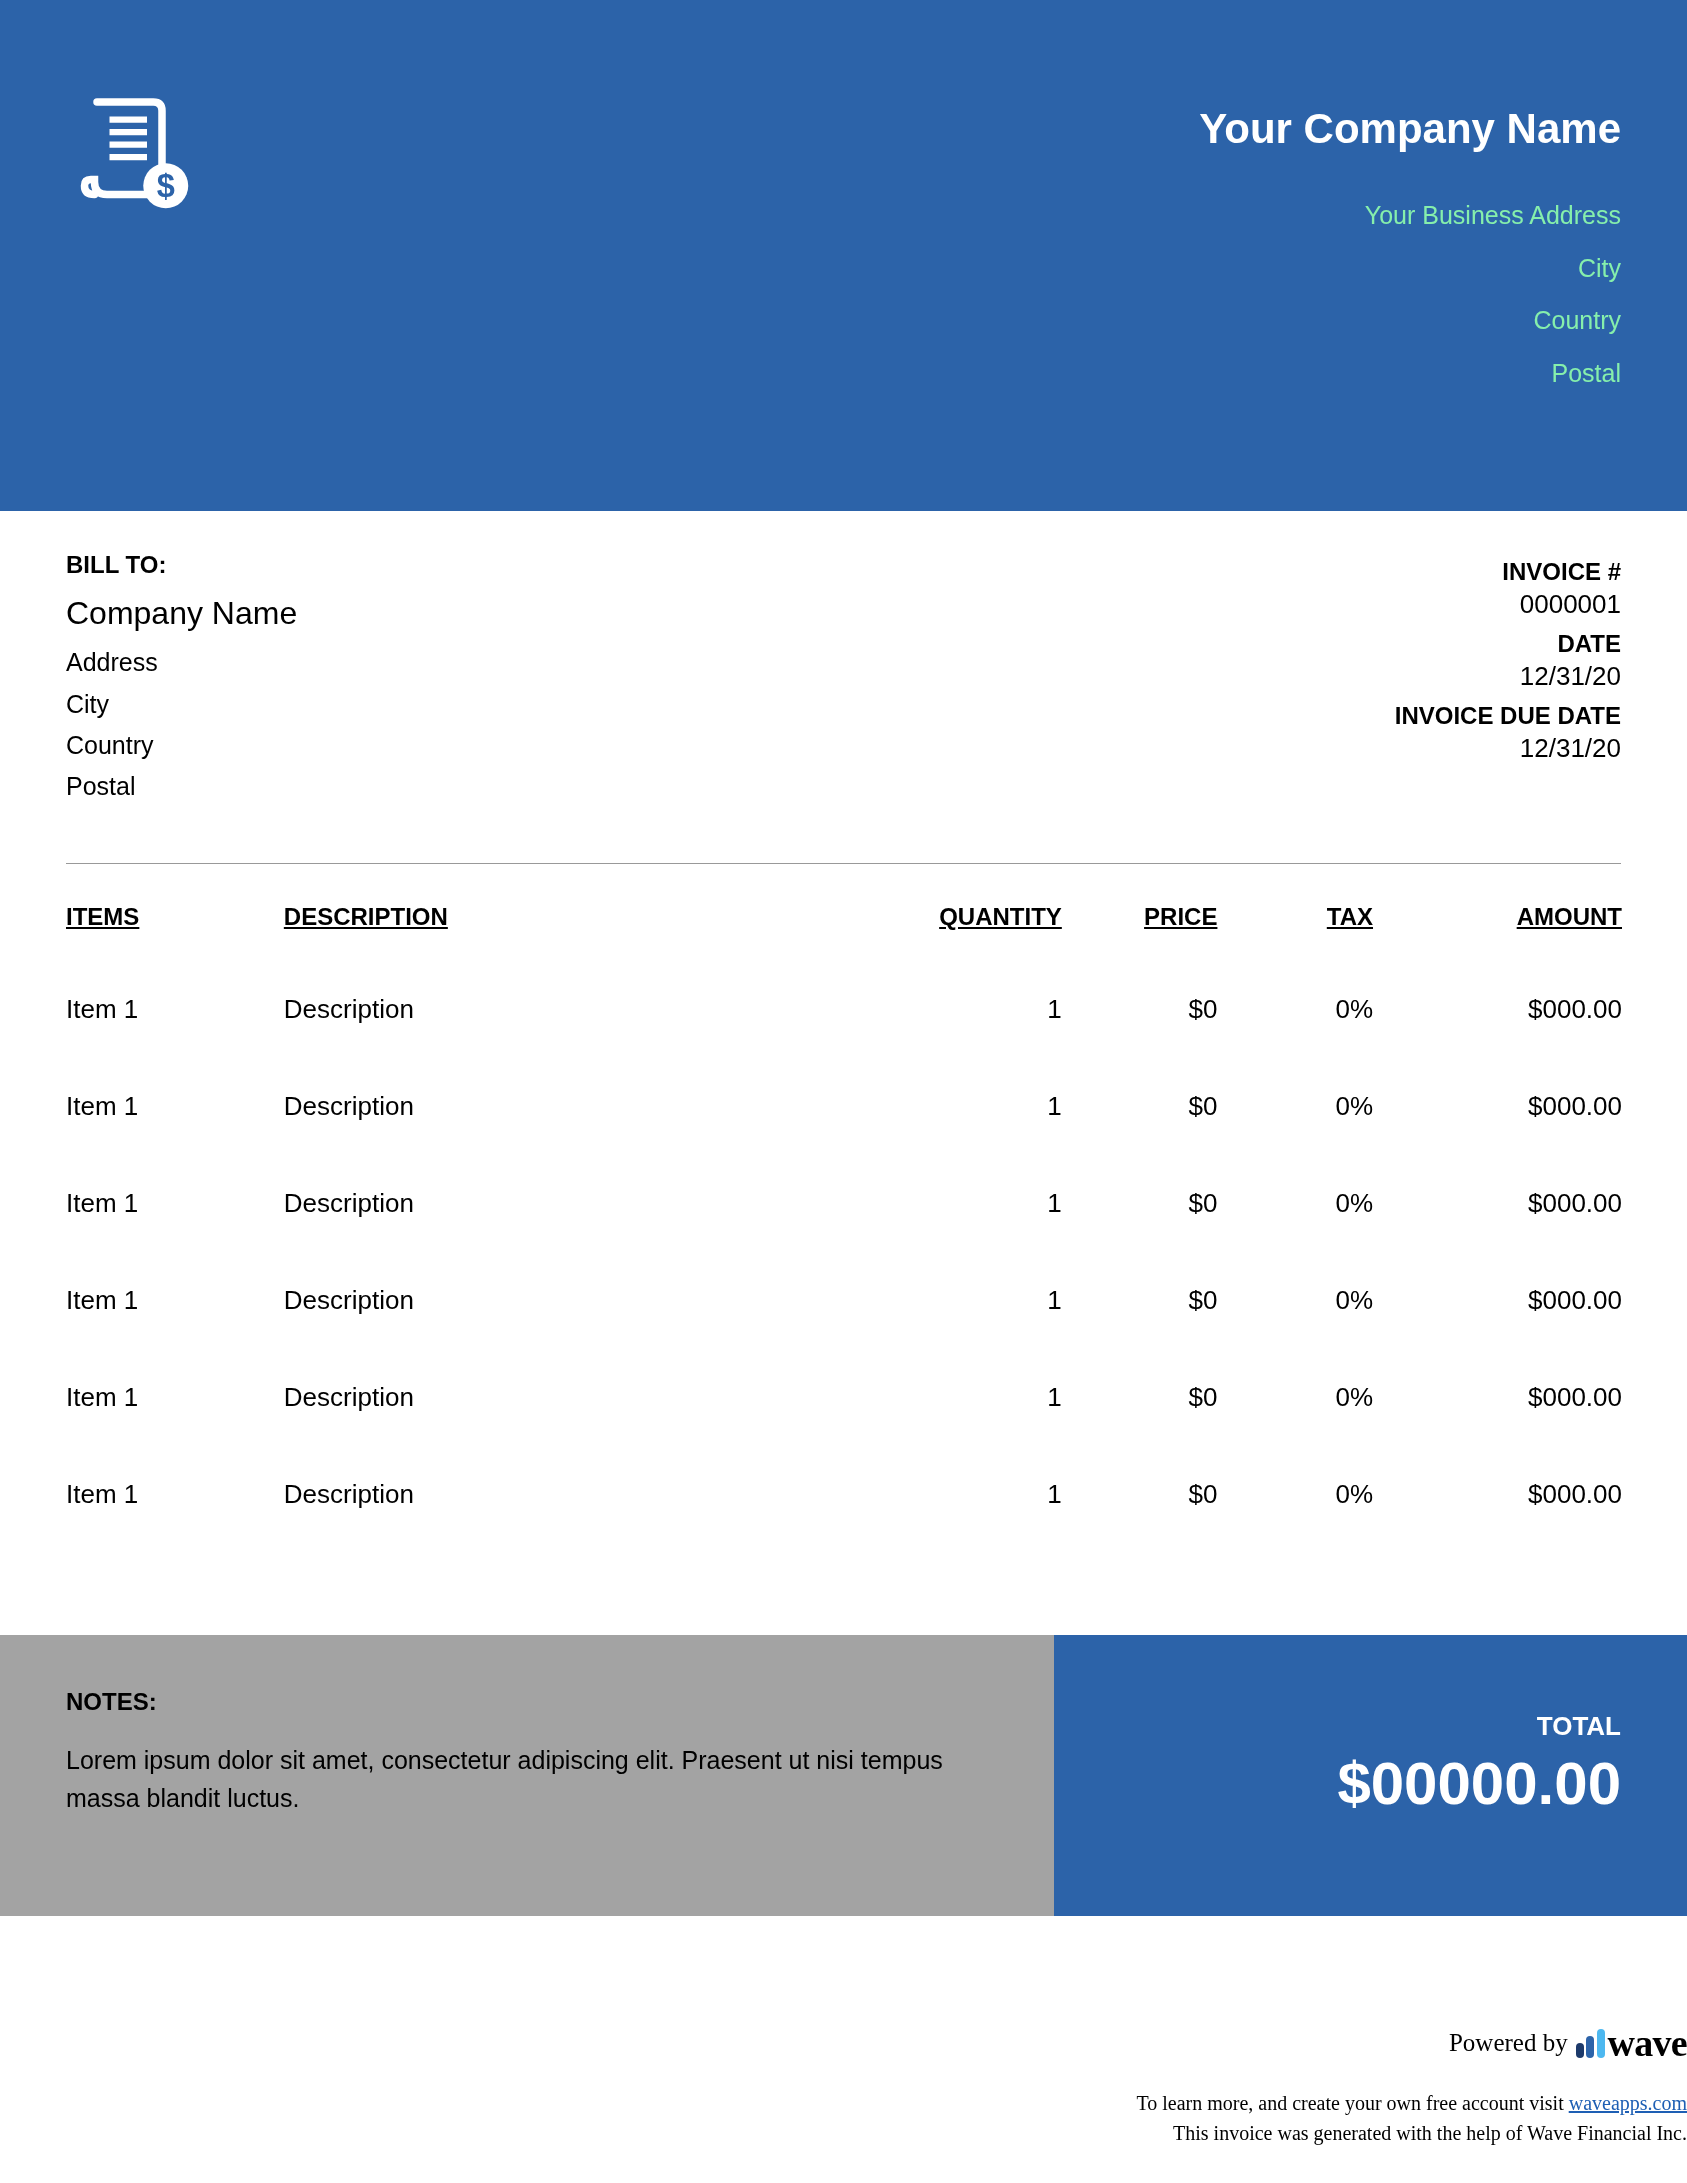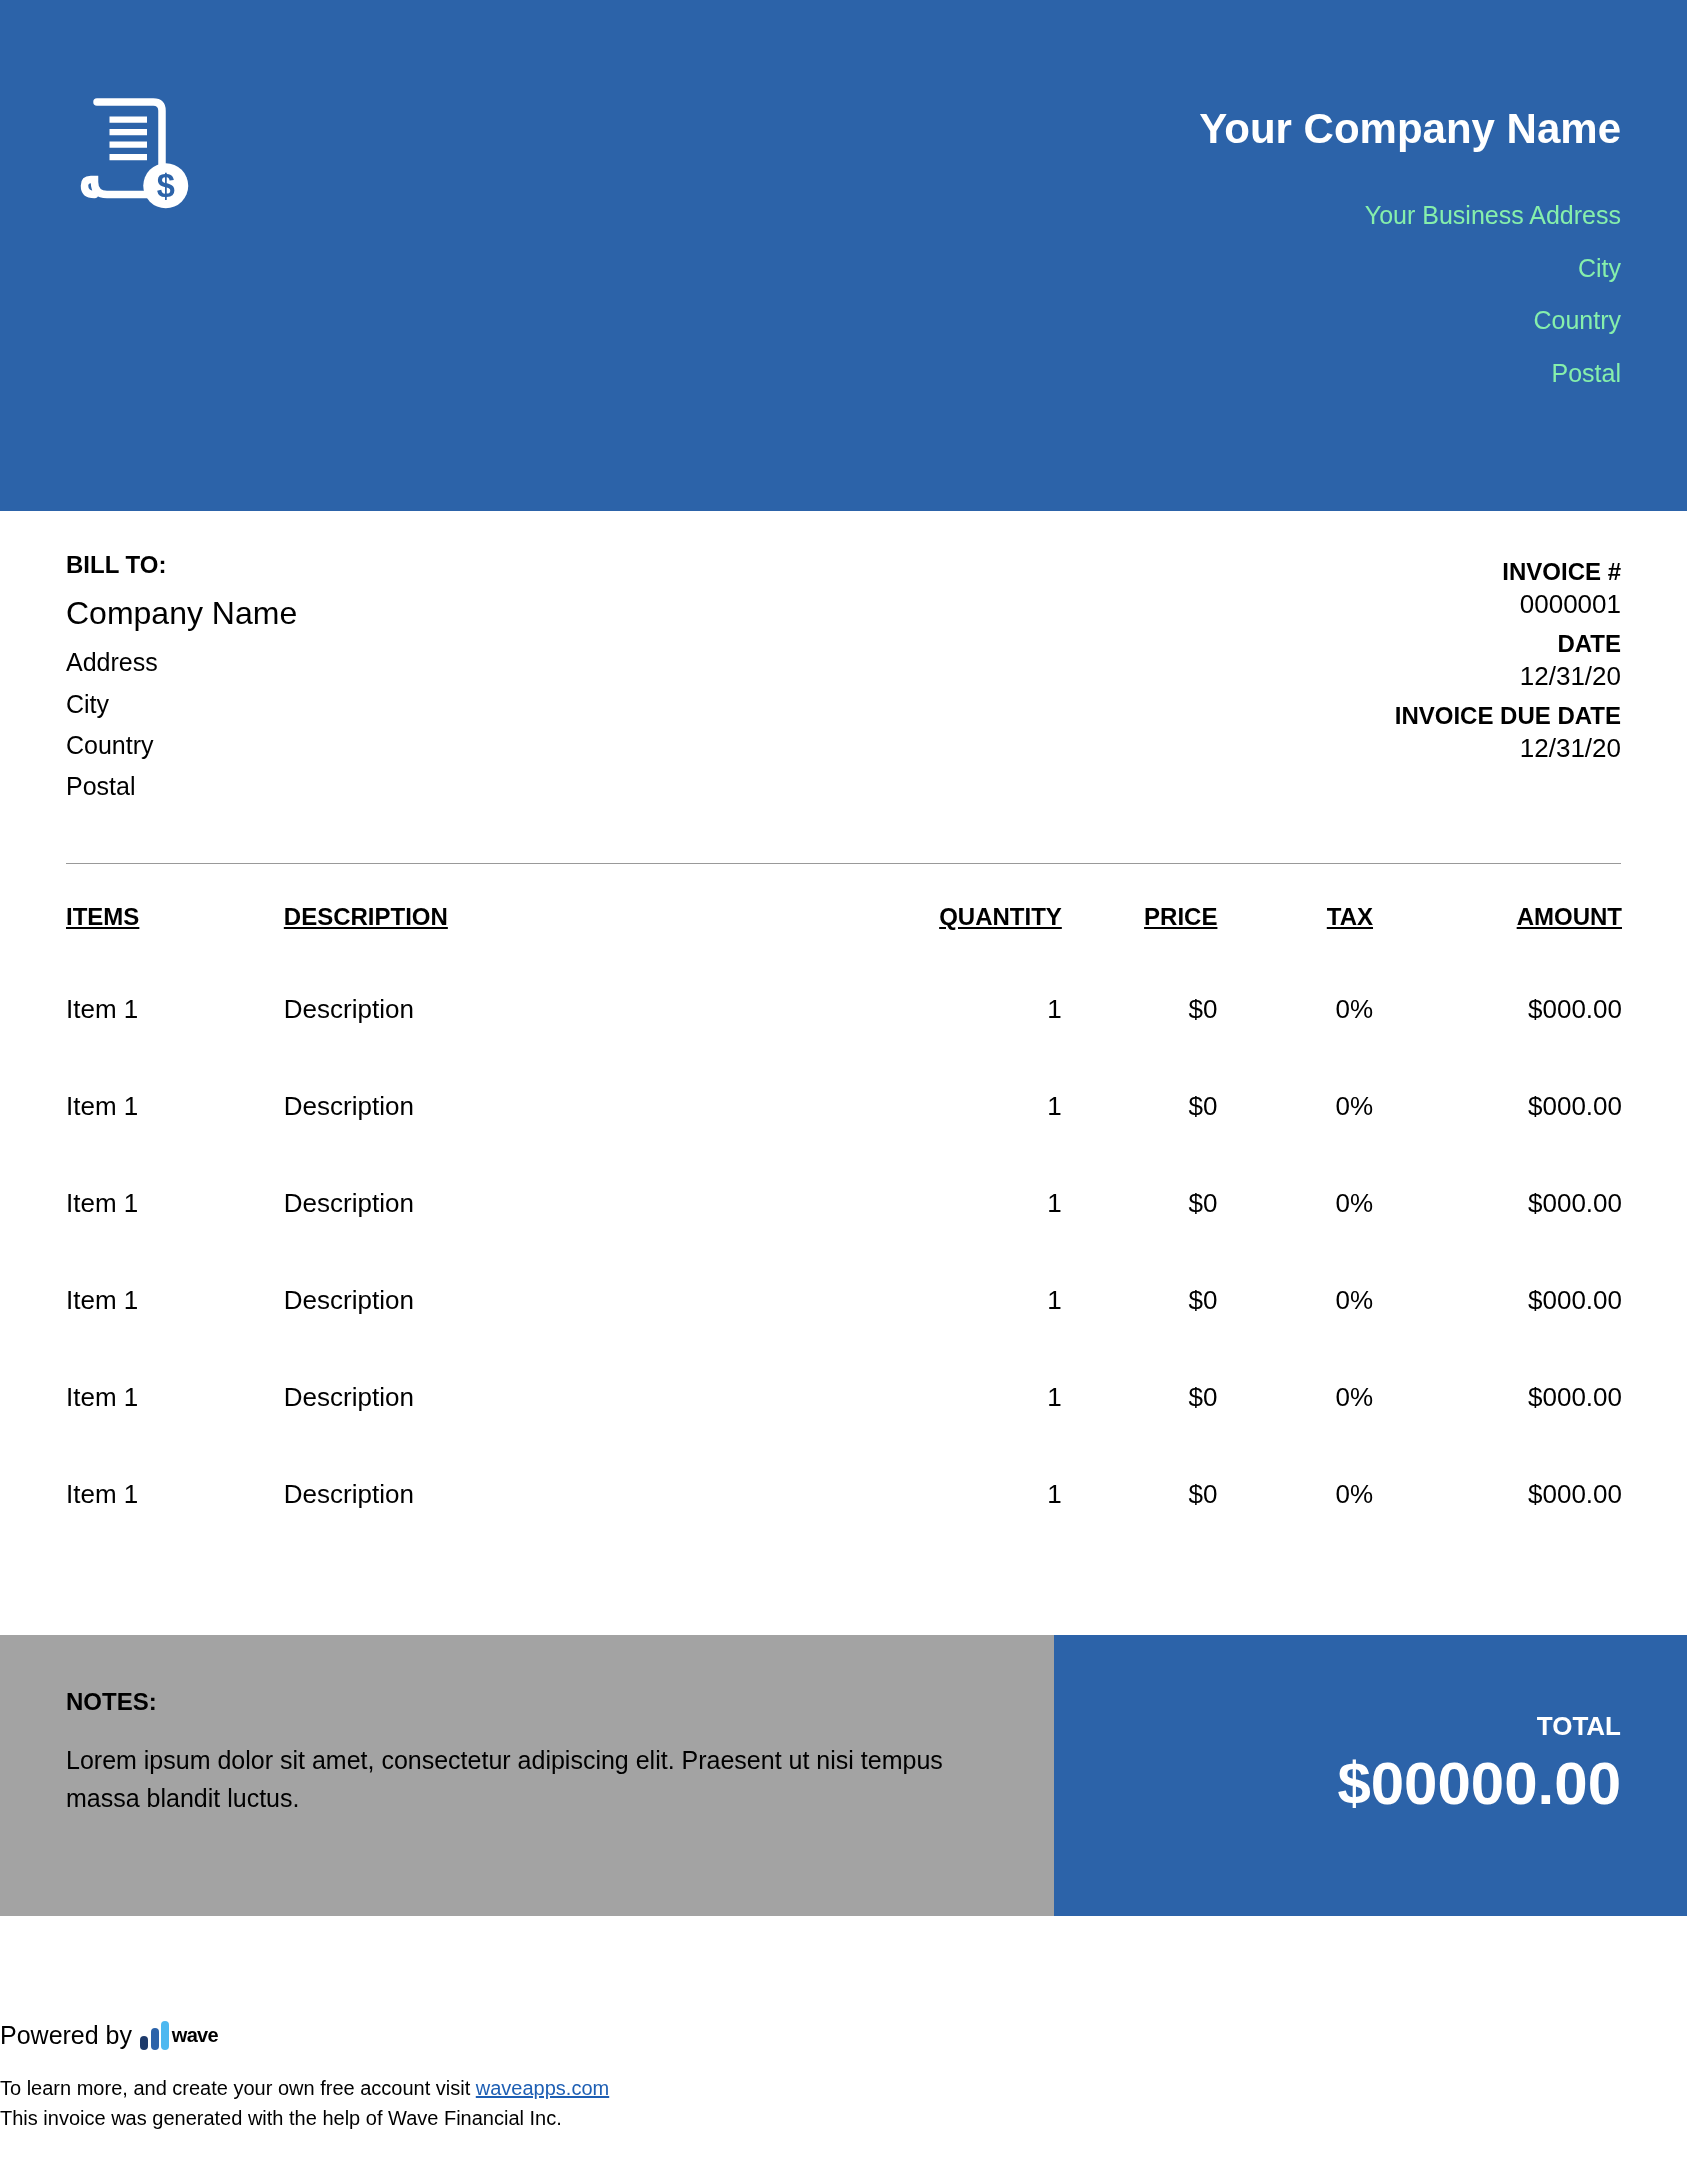--- a/index.html
+++ b/index.html
@@ -143,36 +143,37 @@
       font-size: 26px;
       font-weight: bold;
       margin-bottom: 6.6px;
     }
     .total-value {
       font-size: 60px;
       font-weight: bold;
       text-align: right;
     }
     .powered {
-      text-align: left;
+      text-align: right;
       margin-top: 105px;
+      font-family: Liberation Serif, serif;
     }
     .powered-by {
       font-size: 25px;
       display: inline-flex;
       align-items: center;
       gap: 8px;
     }
     .wave-logo {
       display: inline-flex;
       align-items: center;
       gap: 2.6px;
     }
     .wave-text {
-      font-size: 20px;
+      font-size: 38px;
       font-weight: 900;
       letter-spacing: -0.7px;
     }
     .wave-bars {
       display: inline-flex;
       align-items: flex-end;
       gap: 2.6px;
       height: 29px;
     }
     .wave-bar {

